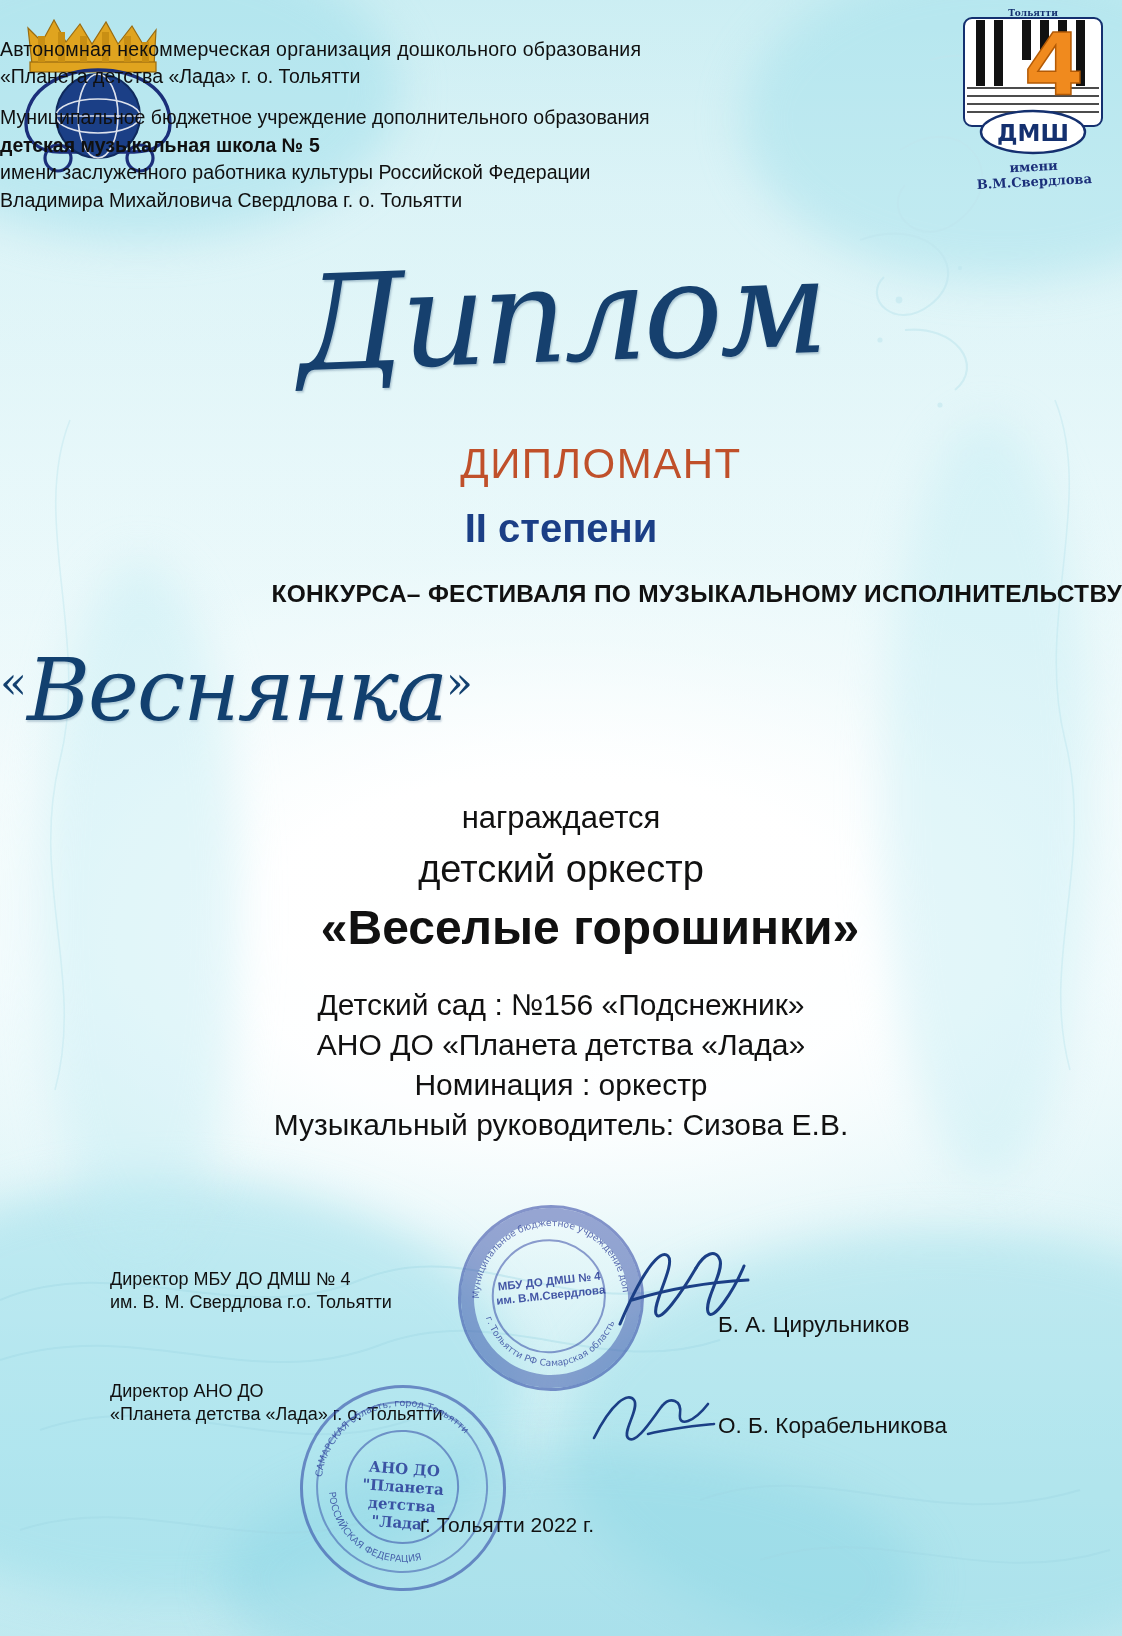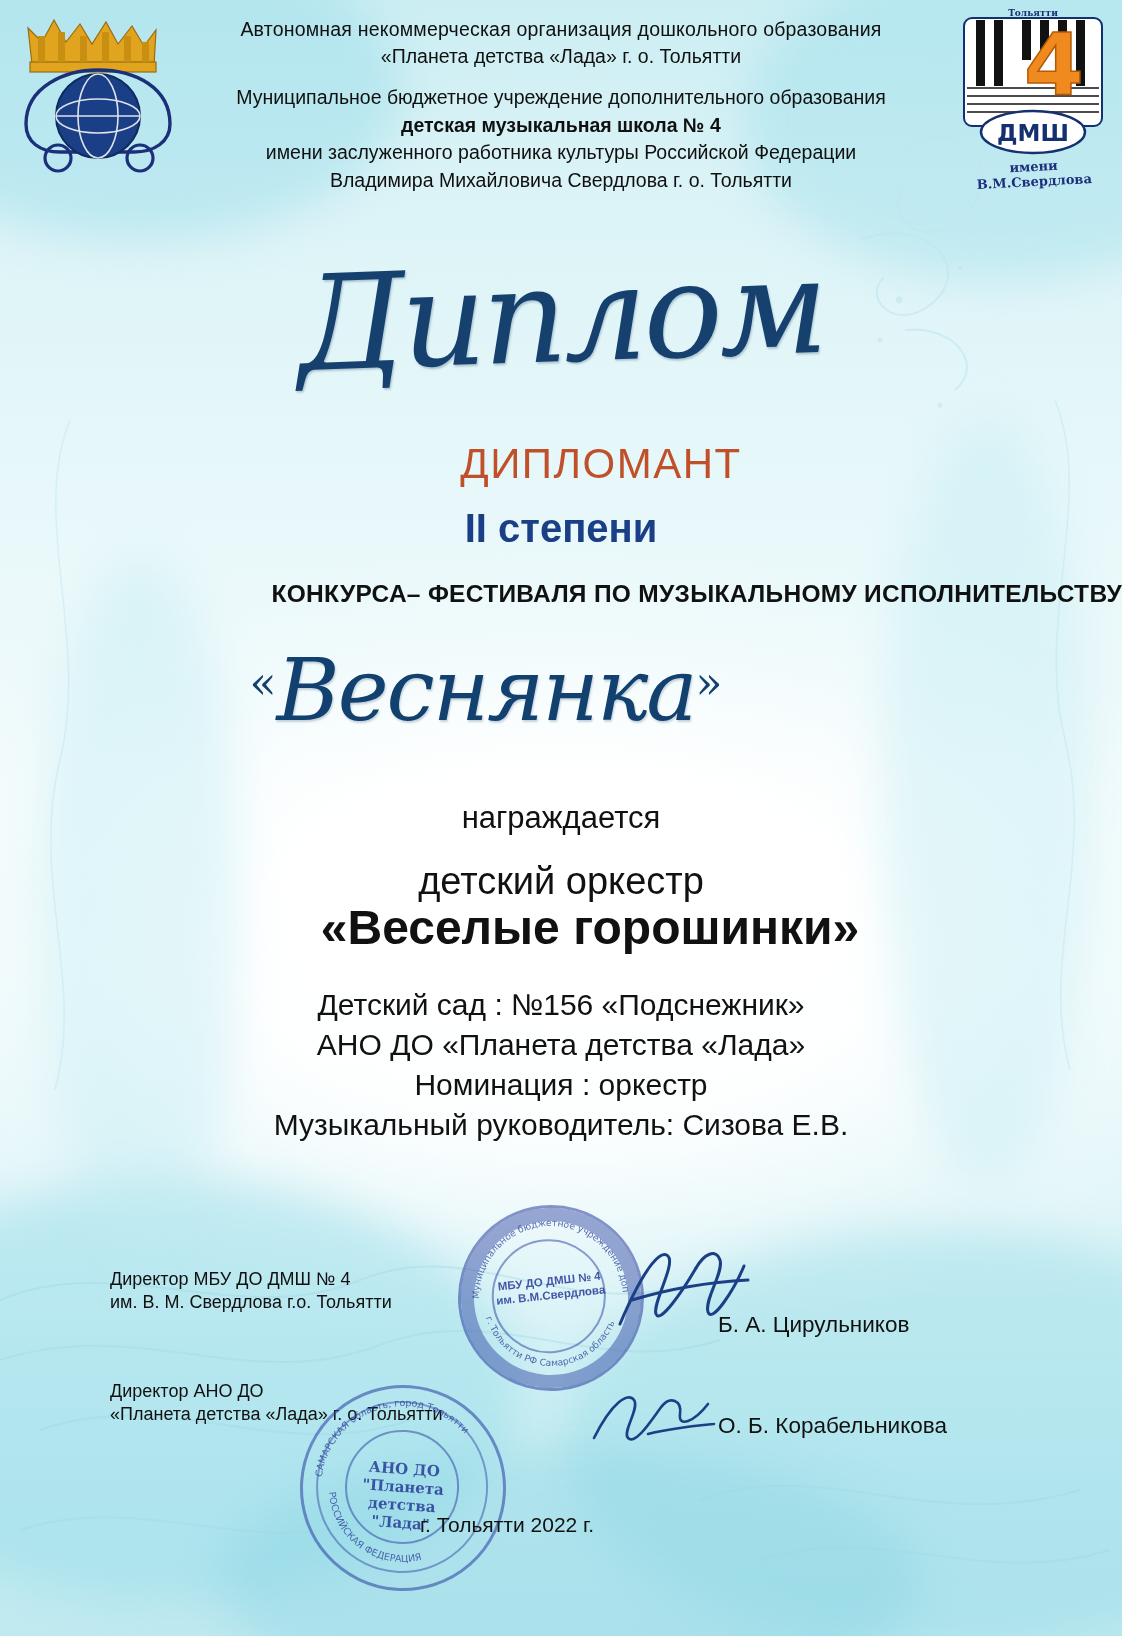--- a/index.html
+++ b/index.html
@@ -38,24 +38,24 @@
   .swirls {
     position: absolute;
     inset: 0;
     pointer-events: none;
     opacity: 0.55;
   }
 
   
   .header {
     position: absolute;
-    top: 16px;
+    top: 36px;
     left: 0;
     width: 1122px;
-    text-align: center;
+    text-align: left;
   }
   .org-line1 {
     font-size: 19.5px;
     color: #101010;
     letter-spacing: 0.2px;
     line-height: 1.38;
   }
   .org-line2 {
     font-size: 19.5px;
     color: #101010;
@@ -140,21 +140,21 @@
     text-align: right;
     font-size: 24.5px;
     font-weight: bold;
     color: #111111;
     letter-spacing: 0.3px;
   }
   .contest-name-wrap {
     position: absolute;
     top: 640px;
     width: 972px;
-    text-align: center;
+    text-align: left;
     color: #12406f;
   }
   .contest-name {
     font-family: "DejaVu Serif", serif;
     font-style: italic;
     font-size: 86px;
     letter-spacing: -2px;
     text-shadow: 1px 2px 2px rgba(20,60,100,0.22);
   }
   .quote-mark {
@@ -171,21 +171,20 @@
     font-size: 31px;
     color: #111111;
   }
   .recipient-type {
     position: absolute;
     top: 848px;
     width: 1122px;
     text-align: center;
     font-size: 38px;
     color: #111111;
-    margin-top: 12px;
   }
   .recipient-name {
     position: absolute;
     top: 900px;
     width: 1122px;
     text-align: center;
     font-size: 48px;
     font-weight: bold;
     color: #111111;
     padding-left: 29px;
@@ -412,21 +411,21 @@
       <div>имени</div>
       <div>В.М.Свердлова</div>
     </div>
   </div>
 
   <div class="header">
     <div class="org-line1">Автономная некоммерческая организация дошкольного  образования</div>
     <div class="org-line2">«Планета  детства «Лада» г. о. Тольятти</div>
     <div class="school-block">
       <div>Муниципальное  бюджетное  учреждение  дополнительного  образования</div>
-      <div class="bold">детская музыкальная школа  № 4</div>
+      <div class="bold">детская музыкальная школа  № 5</div>
       <div>имени заслуженного работника культуры Российской Федерации</div>
       <div>Владимира  Михайловича  Свердлова г. о. Тольятти</div>
     </div>
   </div>
 
   <div class="diplom-script">Диплом</div>
   <div class="dipl-1">ДИПЛОМАНТ</div>
   <div class="dipl-2">II степени</div>
   <div class="contest-line">КОНКУРСА– ФЕСТИВАЛЯ ПО МУЗЫКАЛЬНОМУ ИСПОЛНИТЕЛЬСТВУ</div>
 

